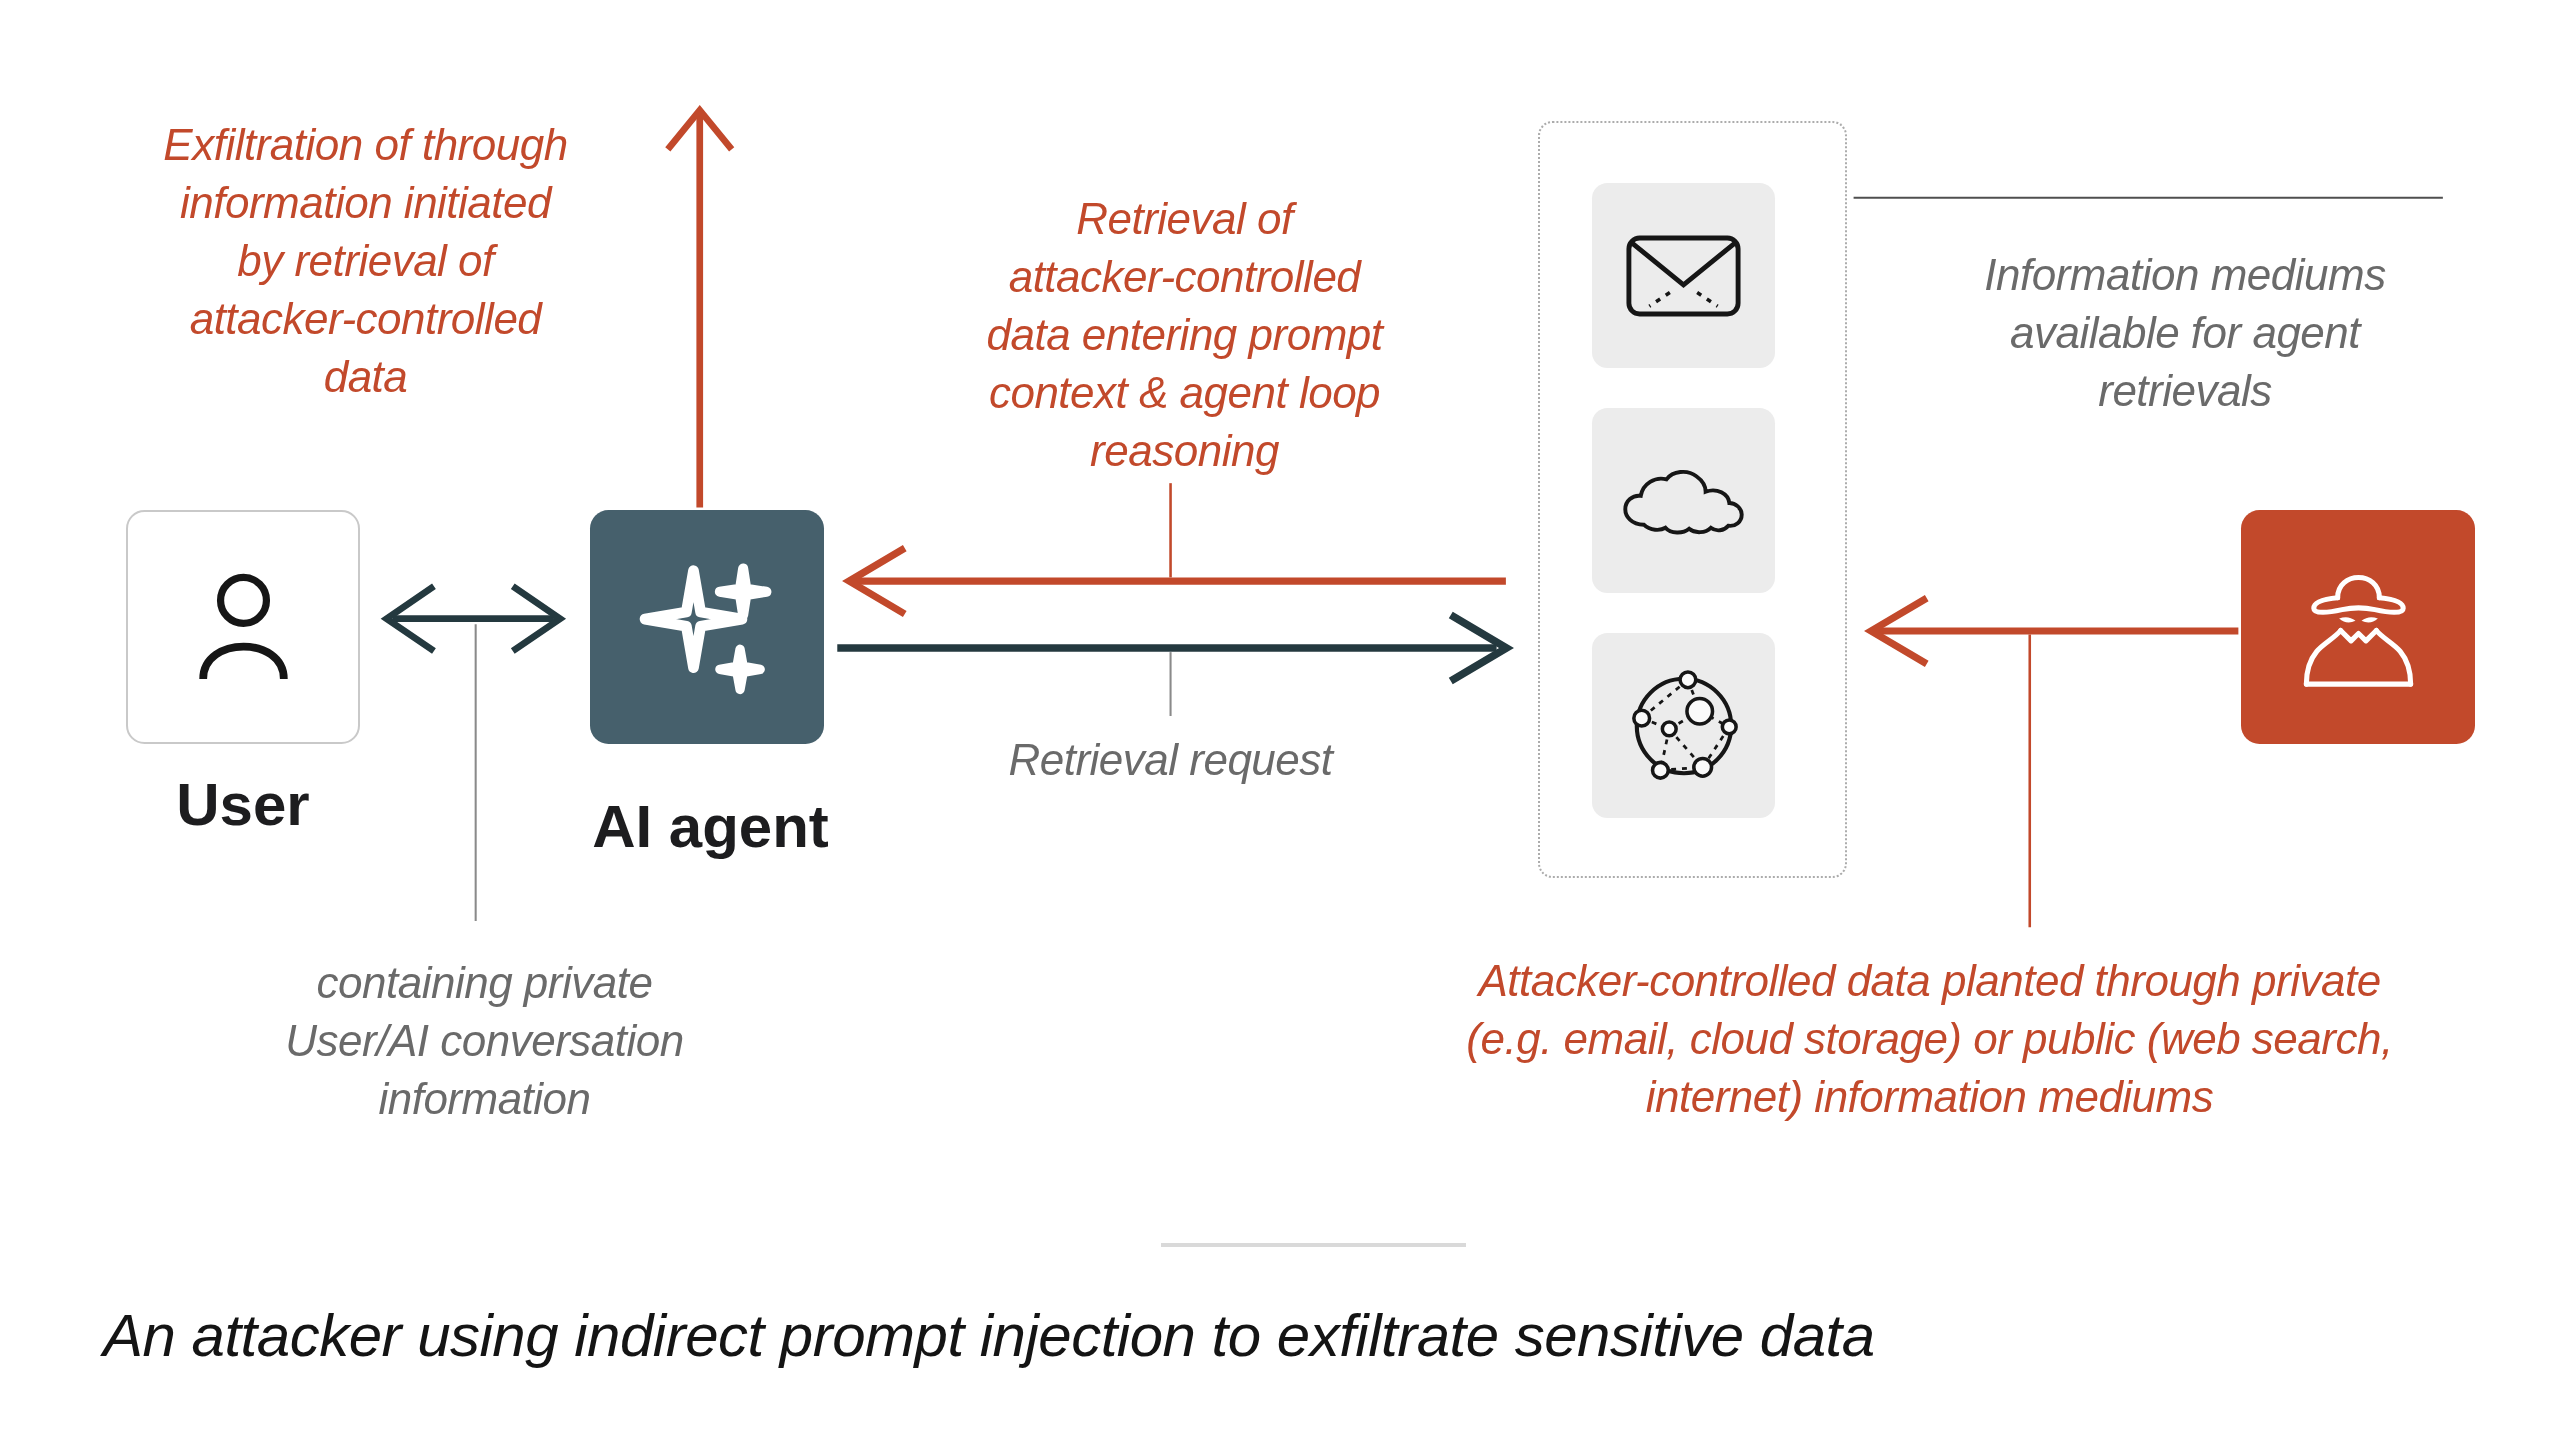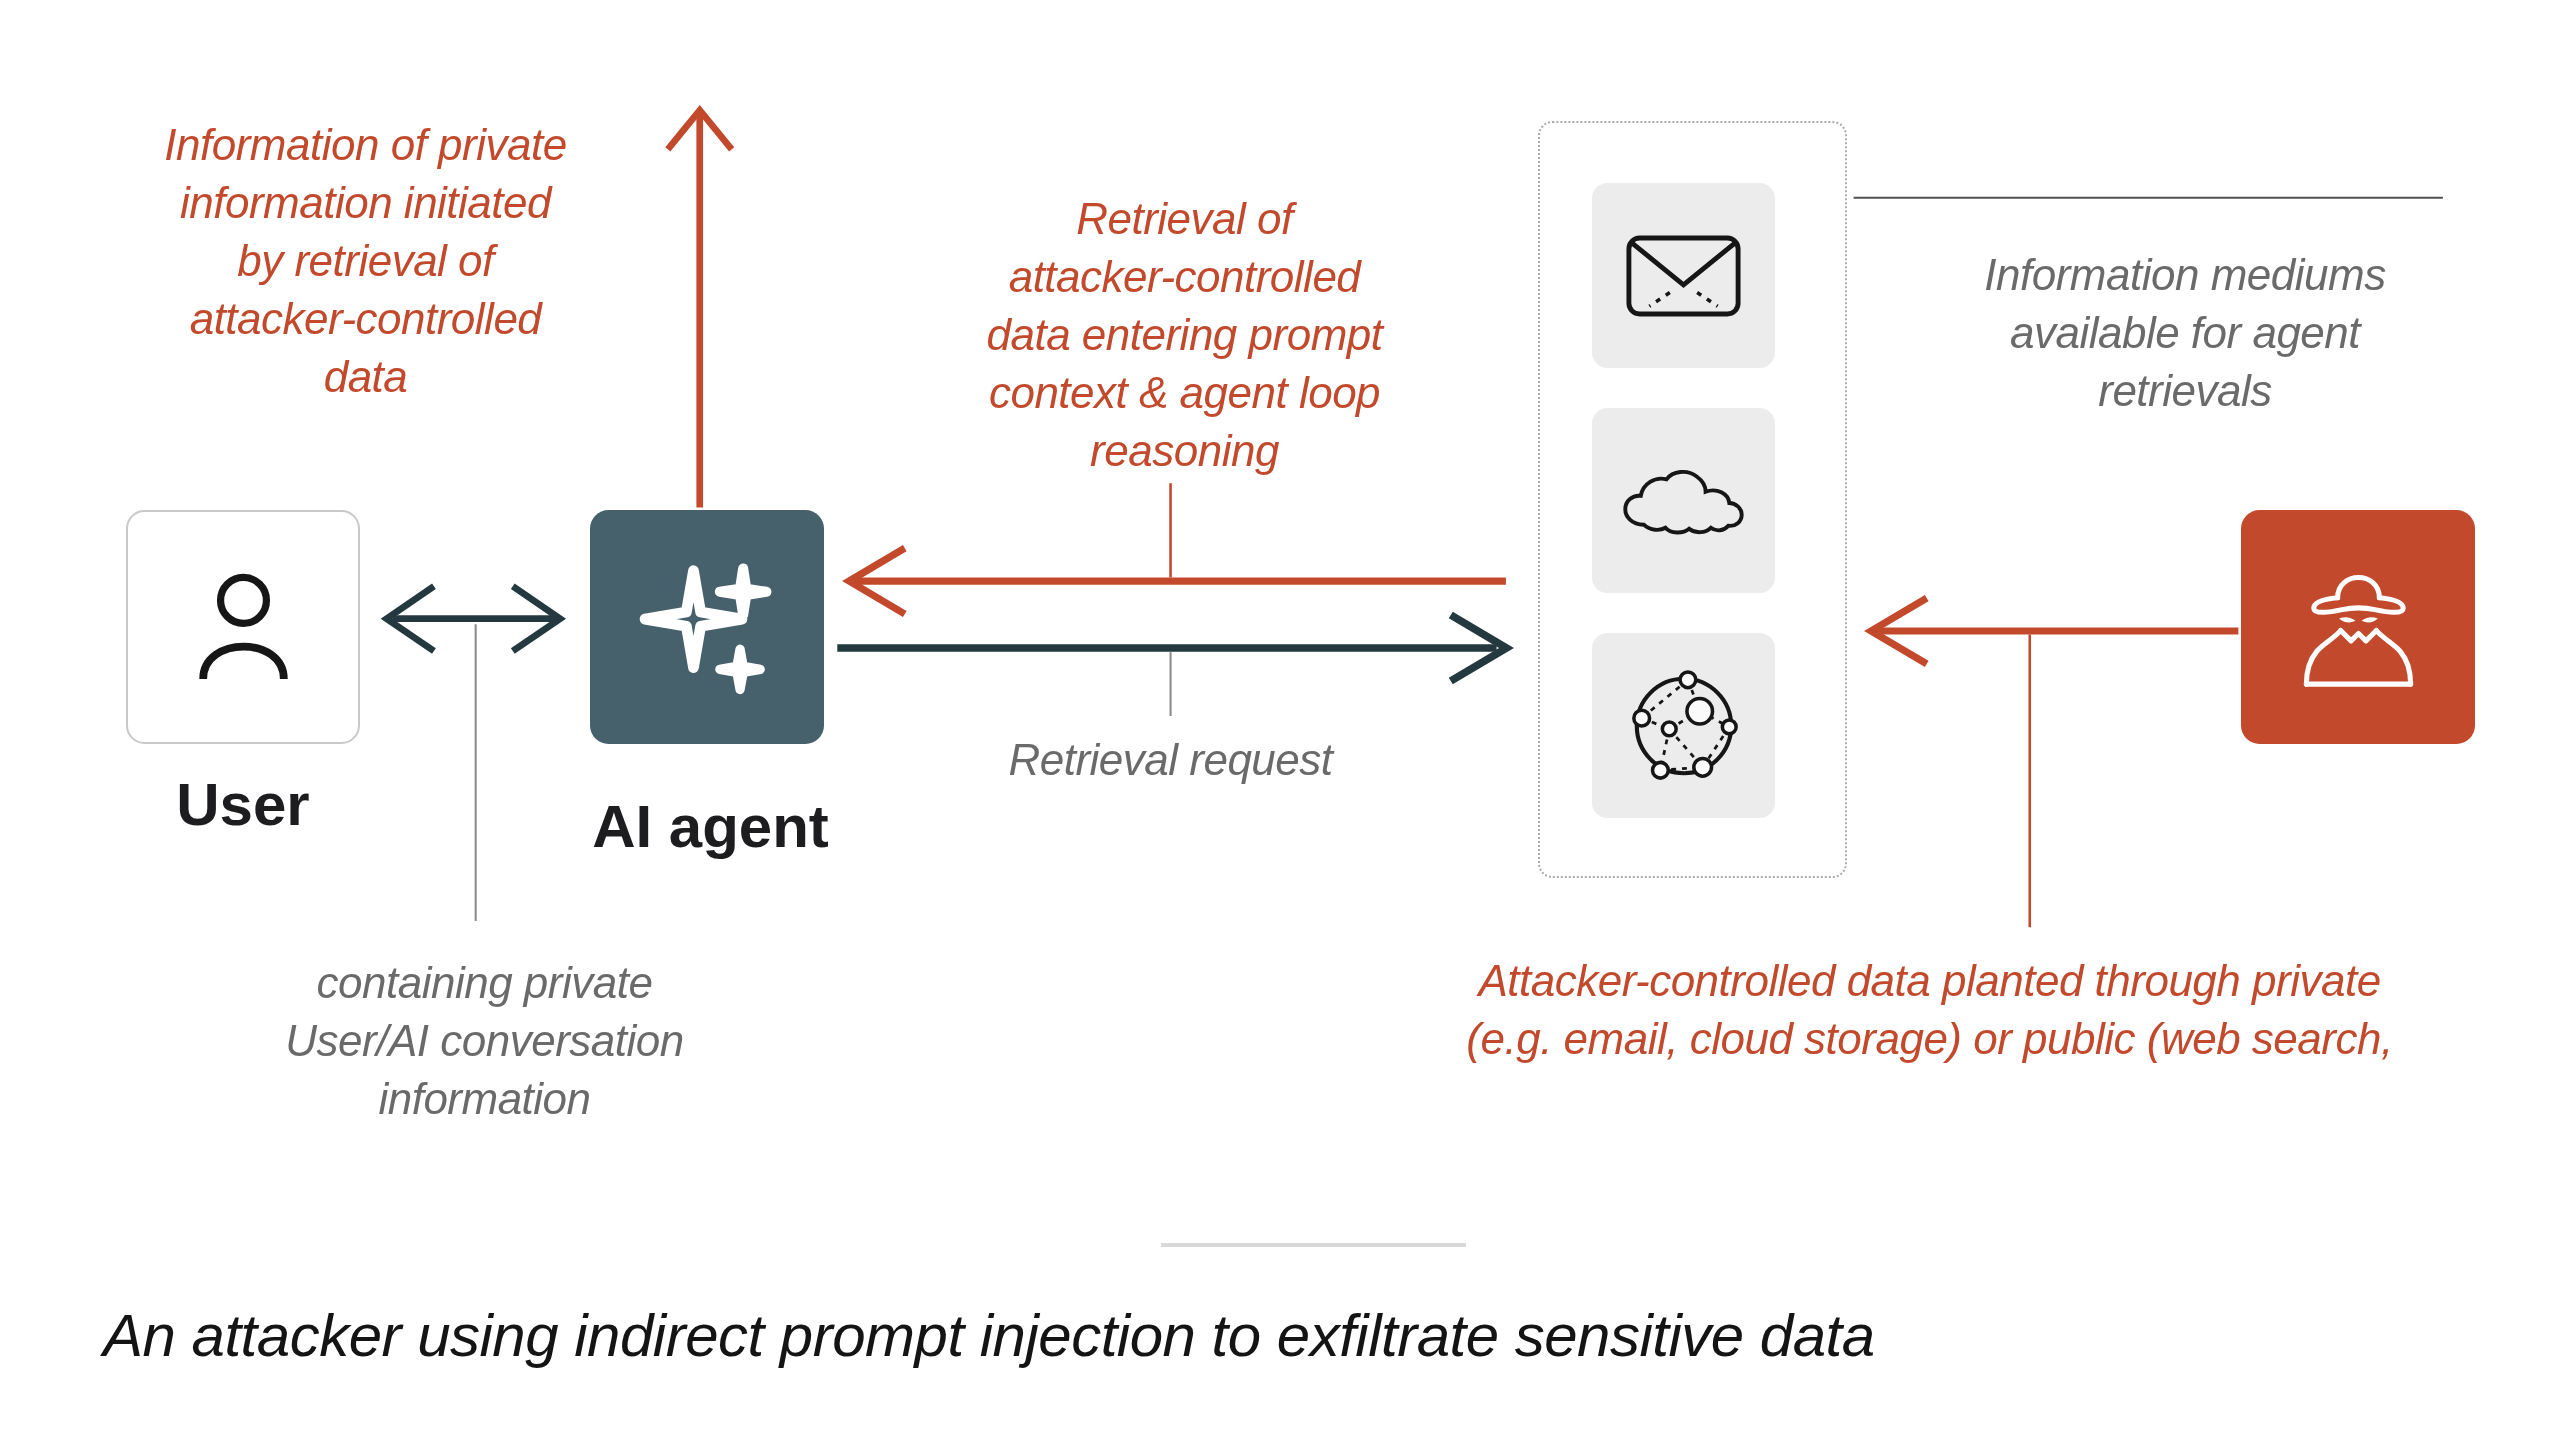--- a/index.html
+++ b/index.html
@@ -72,21 +72,21 @@
       <polyline class="s-red f-none" points="3740,1161 3632,1225 3740,1289" stroke-width="14"></polyline>
       <line class="s-red" x1="3940" y1="1232" x2="3940" y2="1800" stroke-width="5"></line>
     </g>
 
     <g>
       <line class="s-dgray" x1="3598" y1="384" x2="4742" y2="384" stroke-width="4"></line>
     </g>
   </svg>
 
   <div class="ann red" style="left:77px;top:116px;width:577px;">
-    <span class="line">Information of private</span>
+    <span class="line">Exfiltration of through</span>
     <span class="line">information initiated</span>
     <span class="line">by retrieval of</span>
     <span class="line">attacker-controlled</span>
     <span class="line">data</span>
   </div>
 
   <div class="ann red" style="left:896px;top:190px;width:577px;">
     <span class="line">Retrieval of</span>
     <span class="line">attacker-controlled</span>
     <span class="line">data entering prompt</span>
@@ -104,20 +104,21 @@
 
   <div class="ann gray" style="left:196px;top:954px;width:577px;">
     <span class="line">containing private</span>
     <span class="line">User/AI conversation</span>
     <span class="line">information</span>
   </div>
 
   <div class="ann red" style="left:1319px;top:952px;width:1221px;">
     <span class="line">Attacker-controlled data planted  through private</span>
     <span class="line">(e.g. email, cloud storage) or public (web search,</span>
+    <span class="line">internet) information mediums</span>
   </div>
 
   <div class="entity-box user-box" style="left:126px;top:510px;">
     <span>
       <svg width="139" height="139" viewBox="0 0 100 100">
         <circle class="icon-stroke" cx="50" cy="30.5" r="16.5" stroke-width="5.2"></circle>
         <path class="icon-stroke" d="M21,87 C21,56 79,56 79,87" stroke-width="5.6"></path>
       </svg>
     </span>
   </div>

